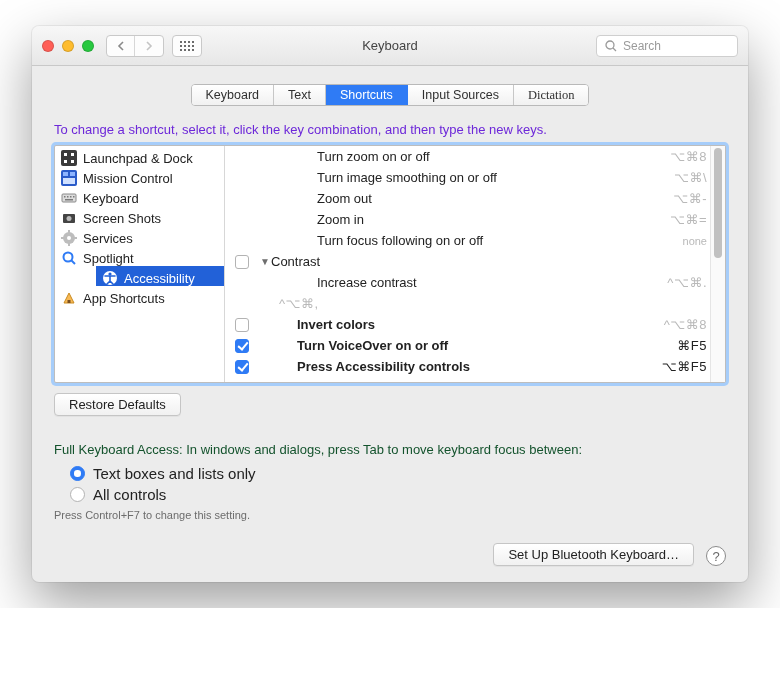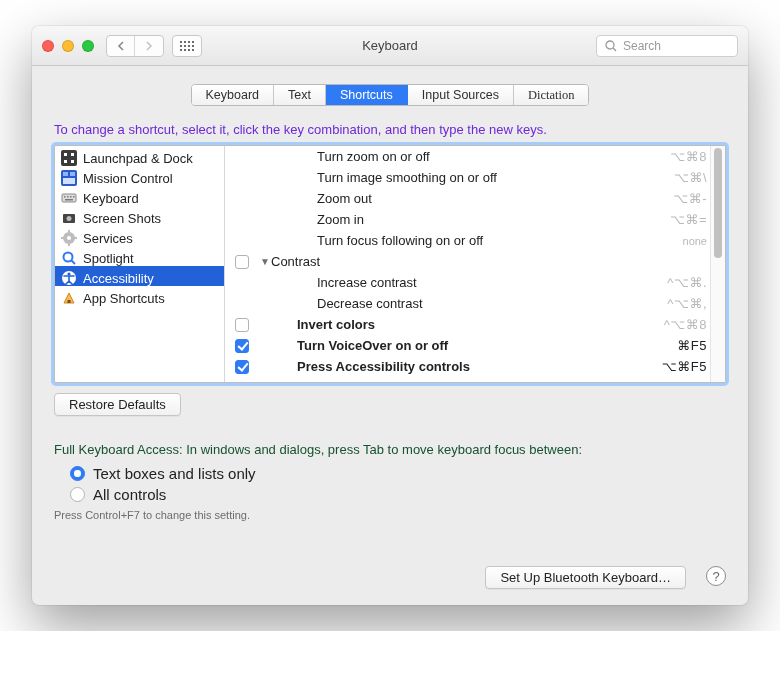--- a/index.html
+++ b/index.html
@@ -42,21 +42,21 @@
   .tab.active { background:#2f7bf5; color:#fff; border-right-color:#2f7bf5; }
   .instruction { font-size:13px; margin-bottom:8px; color:#6d28d9; }
   .split {
     display:flex; height:238px;
     border:1px solid #bdbdbd; border-radius:2px; background:#fff;
     box-shadow: 0 0 0 3px #a6cdfa;
     position: relative;
   }
   .left { width:170px; border-right:1px solid #d7d7d7; overflow:hidden; }
   .cat { display:flex; align-items:flex-end; gap:6px; height:20px; padding:0 6px; font-size:13px; }
-  .cat.selected { background:#2261d8; color:#fff; }
+  .cat.selected { background:#2261d8; color:#fff;margin-left:41px; }
   .cat-icon { width:16px; height:16px; display:flex; align-items:center; justify-content:center; flex:0 0 16px; font-size:12px; }
   .right { flex:1; overflow:hidden; position:relative;}
   .rows { }
   .row { display:flex; align-items:center; height:21px; font-size:13px; padding-right:18px; }
   .chk-col { width:34px; display:flex; justify-content:center; }
   .chk { width:14px; height:14px; border:1px solid #b3b3b3; border-radius:3px; background:#fff; position:relative; }
   .chk.checked { background:#2f7bf5; border-color:#2f7bf5; }
   .chk.checked::after { content:""; position:absolute; left:3.5px; top:0.5px; width:4px; height:8px; border:solid #fff; border-width:0 2px 2px 0; transform:rotate(40deg); }
   .disclosure { width:12px; color:#6e6e6e; font-size:10px; flex:0 0 12px; text-align:center; }
   .label { flex:1; white-space:nowrap; overflow:hidden; text-overflow:ellipsis; }
@@ -69,21 +69,21 @@
   .thumb { position:absolute; left:3px; right:3px; top:2px; height:110px; background:#c1c1c1; border-radius:5px; }
   .restore { margin-top:10px; }
   .mac-btn { display:inline-block; background:linear-gradient(#ffffff,#f1f1f1); border:1px solid #c5c5c5; border-radius:4px; padding:3px 14px; font-size:13px; color:#222; box-shadow:0 1px 0 rgba(0,0,0,0.04); }
   .fka-section { margin-top:26px; }
   .fka-text { font-size:13px; color:#14532d; margin-bottom:8px; }
   .radio-row { display:flex; align-items:center; gap:8px; font-size:15px; margin:4px 0 2px 16px; }
   .radio { width:15px; height:15px; border:1px solid #b3b3b3; border-radius:50%; background:#fff; position:relative; }
   .radio.sel { border-color:#2f7bf5; background:#2f7bf5; }
   .radio.sel::after { content:""; position:absolute; inset:3.3px; background:#fff; border-radius:50%; }
   .hint { font-size:11px; color:#6c6c6c; margin-top:6px; }
-  .footer { display:flex; align-items:flex-start; justify-content:flex-end; gap:20px; margin-top:45px; }
+  .footer { display:flex; align-items:flex-end; justify-content:flex-end; gap:12px; margin-top:22px; }
   .help { width:20px; height:20px; border-radius:50%; border:1.5px solid #8b8b8b; color:#6a6a6a; font-size:13px; display:flex; align-items:center; justify-content:center; background:#fff; }
   svg { display:block; }
 </style>
 </head>
 <body>
 
 <div class="window">
 
   <div class="titlebar">
     <div class="traffic">
@@ -286,21 +286,20 @@
             </div>
             <div class="row">
               <div class="chk-col"></div>
               <div class="disclosure"></div>
               <div class="label indent2">Increase contrast</div>
               <div class="sc ">^⌥⌘.</div>
             </div>
             <div class="row">
               <div class="chk-col"></div>
               <div class="disclosure"></div>
-              <div class="label indent2">Decrease contrast</div>
               <div class="sc ">^⌥⌘,</div>
             </div>
             <div class="row">
               <div class="chk-col">
                 <div class="chk"></div>
               </div>
               <div class="disclosure"></div>
               <div class="label indent1">Invert colors</div>
               <div class="sc ">^⌥⌘8</div>
             </div>

